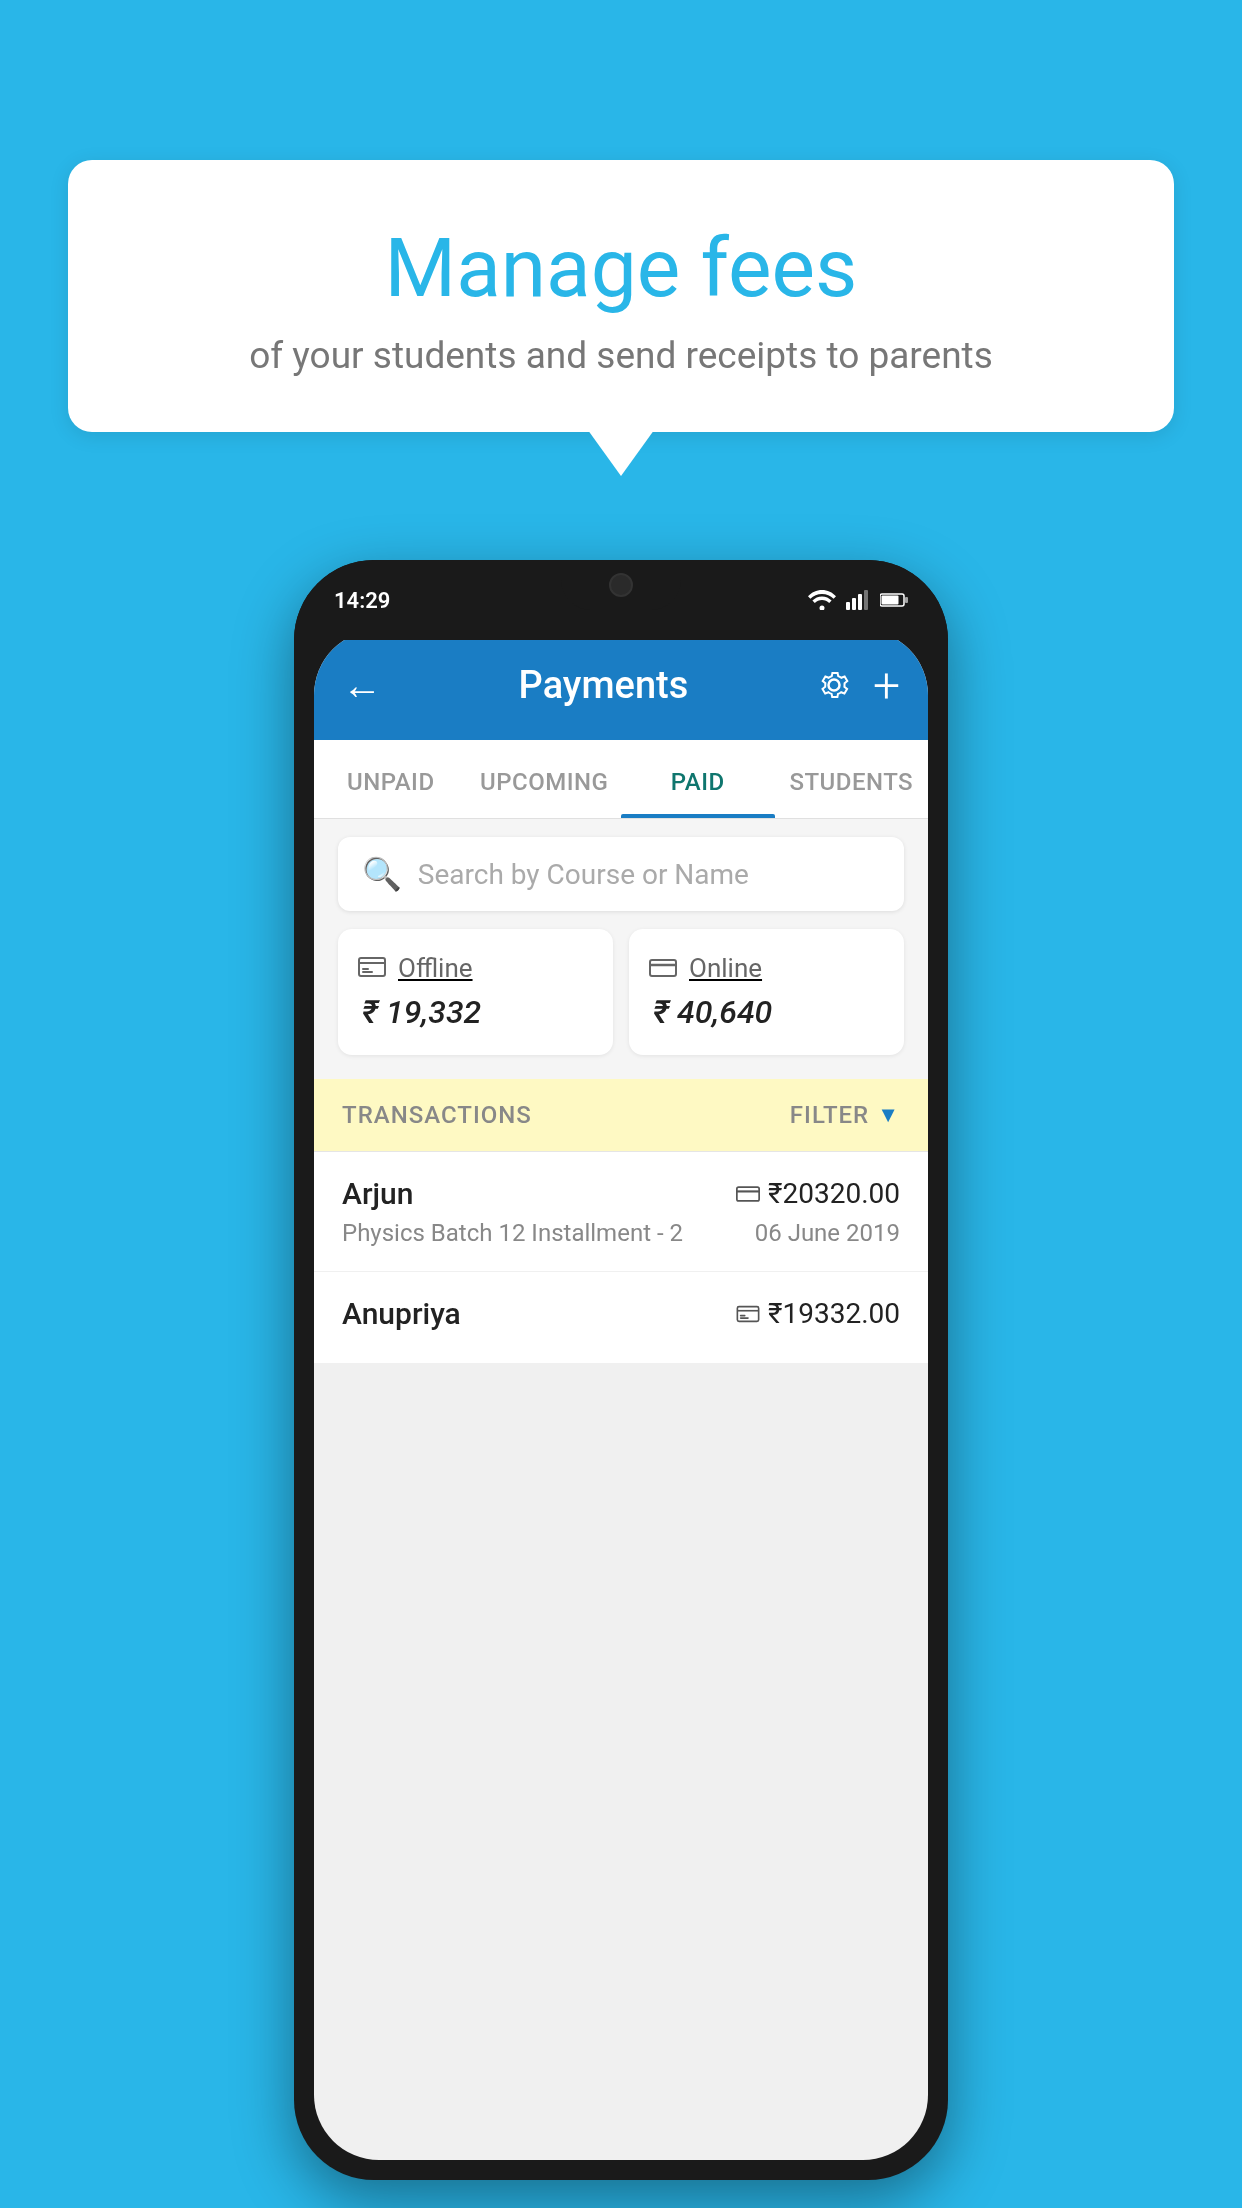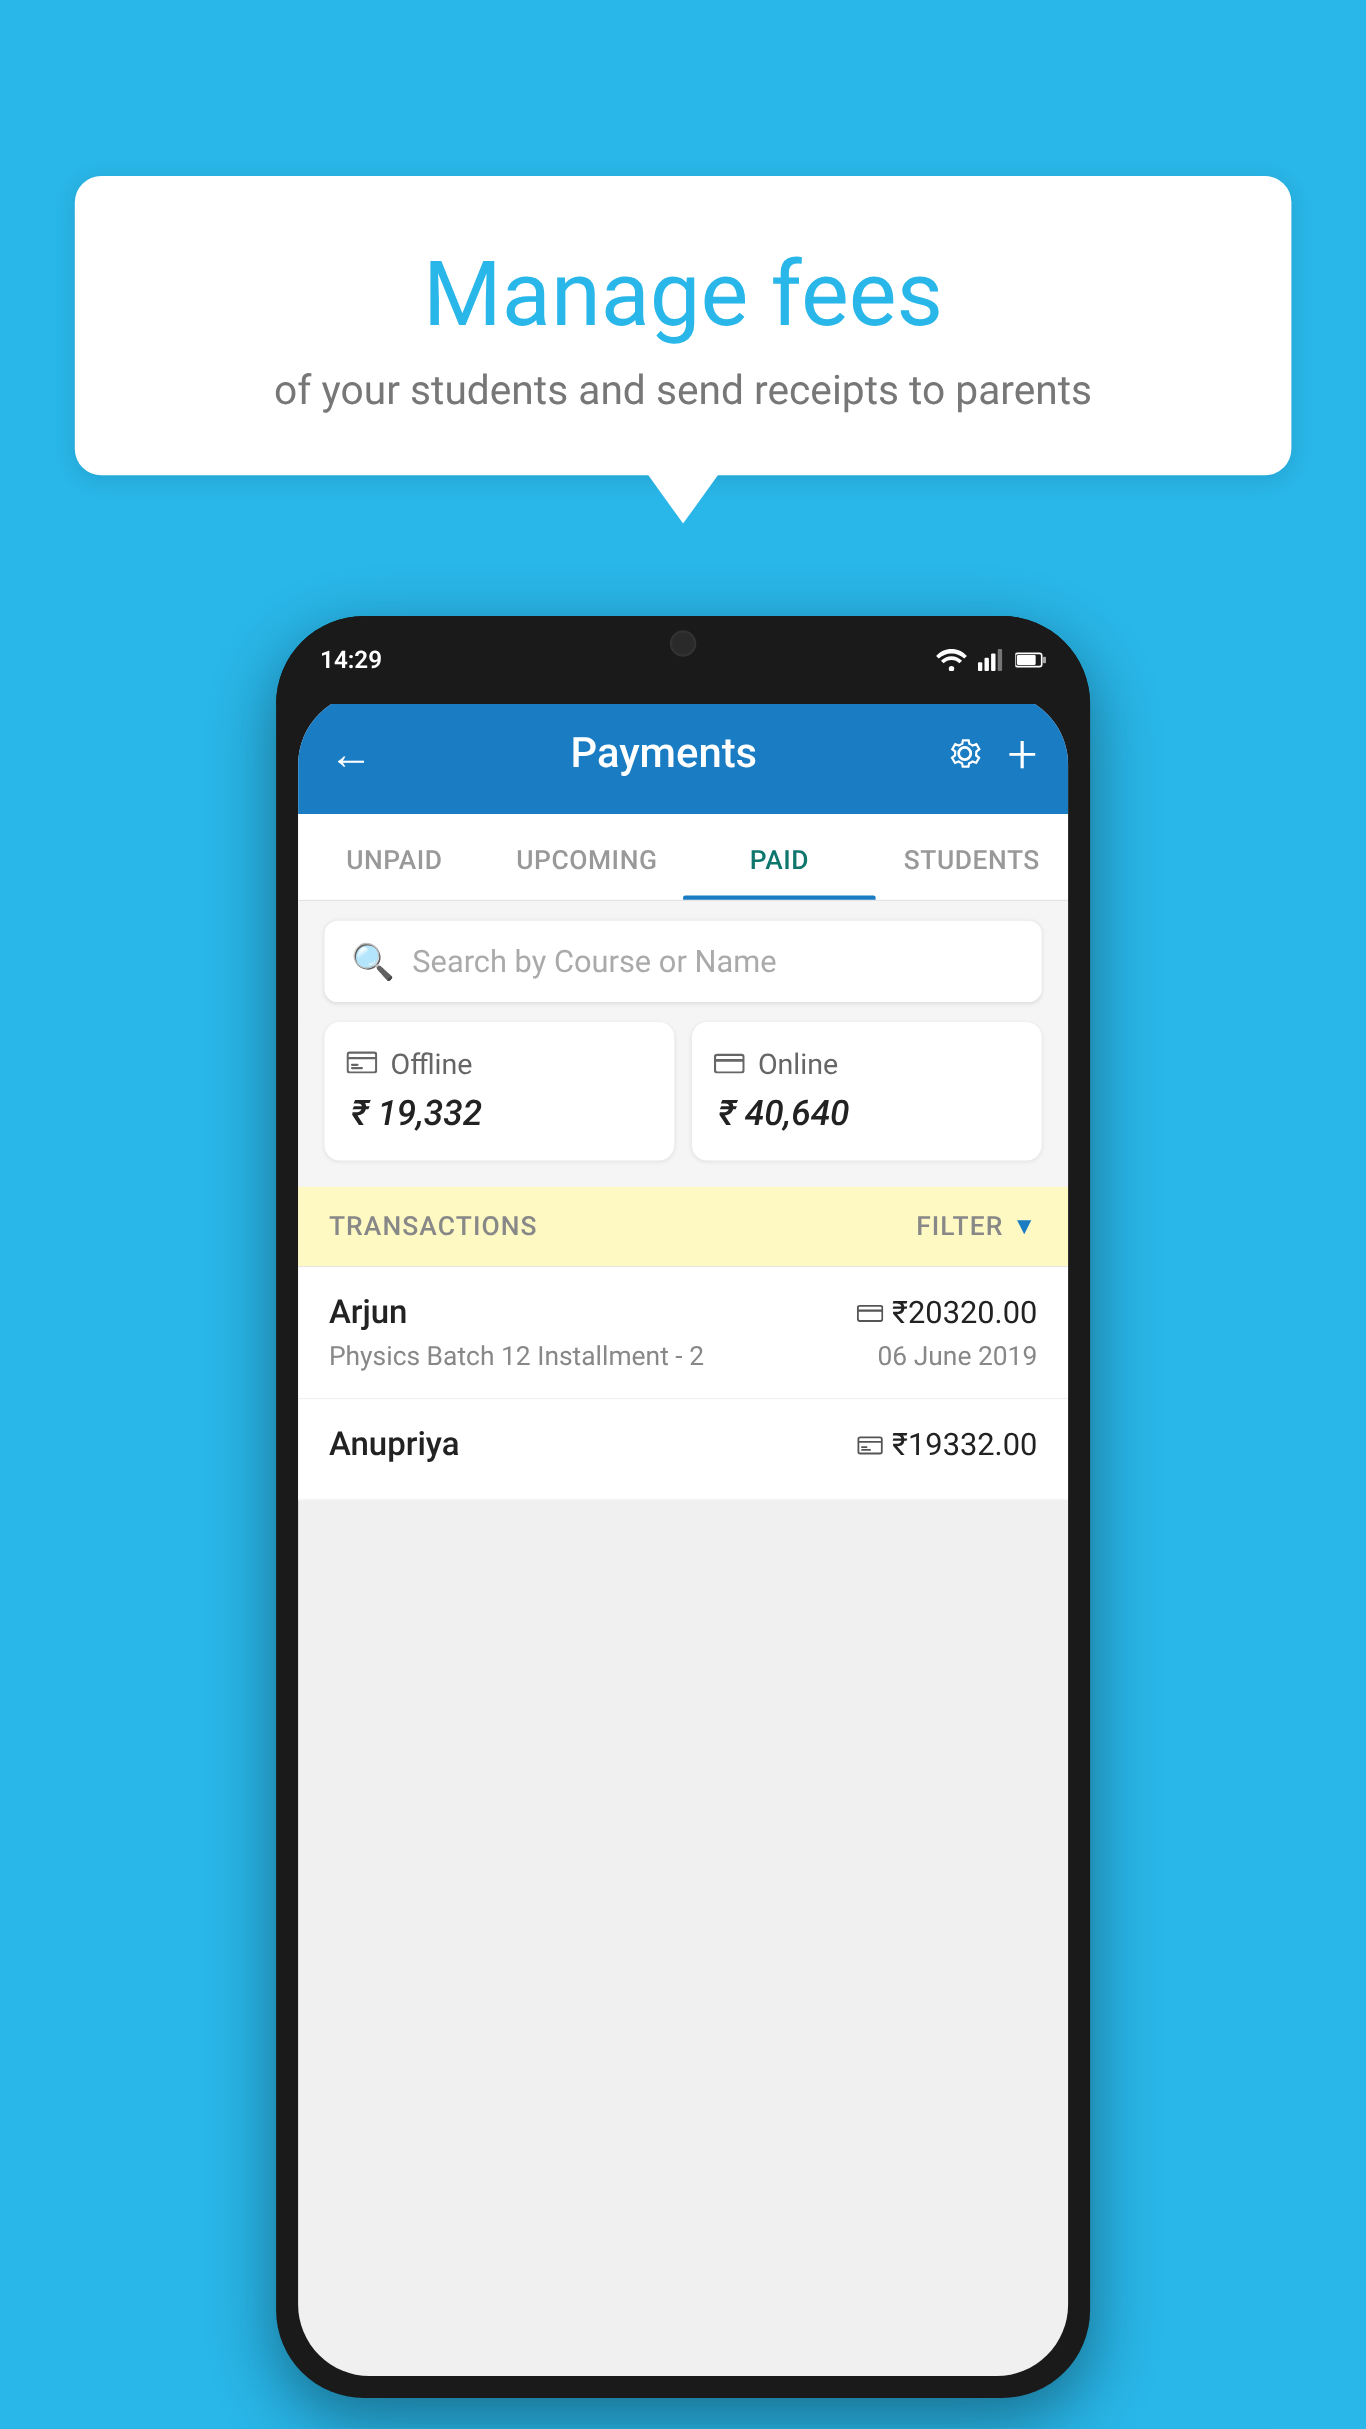--- a/index.html
+++ b/index.html
@@ -51,21 +51,21 @@
       color: #777;
       font-weight: 400;
     }
 
     
     .phone-frame {
       position: absolute;
       top: 560px;
       left: 50%;
       transform: translateX(-50%);
-      width: 740px;
+      width: 654px;
       height: 1620px;
       background: #1a1a1a;
       border-radius: 80px;
       box-shadow: 0 20px 60px rgba(0,0,0,0.4);
     }
 
     
     .phone-notch-area {
       position: absolute;
       top: 0;
@@ -255,20 +255,21 @@
       border-radius: 14px;
       padding: 24px 20px;
       box-shadow: 0 1px 4px rgba(0,0,0,0.08);
     }
 
     .card-header {
       display: flex;
       align-items: flex-start;
       gap: 12px;
       margin-bottom: 10px;
+      text-decoration: underline;
     }
 
     .card-icon {
       font-size: 26px;
       color: #666;
     }
 
     .card-label {
       font-size: 26px;
       color: #666;

